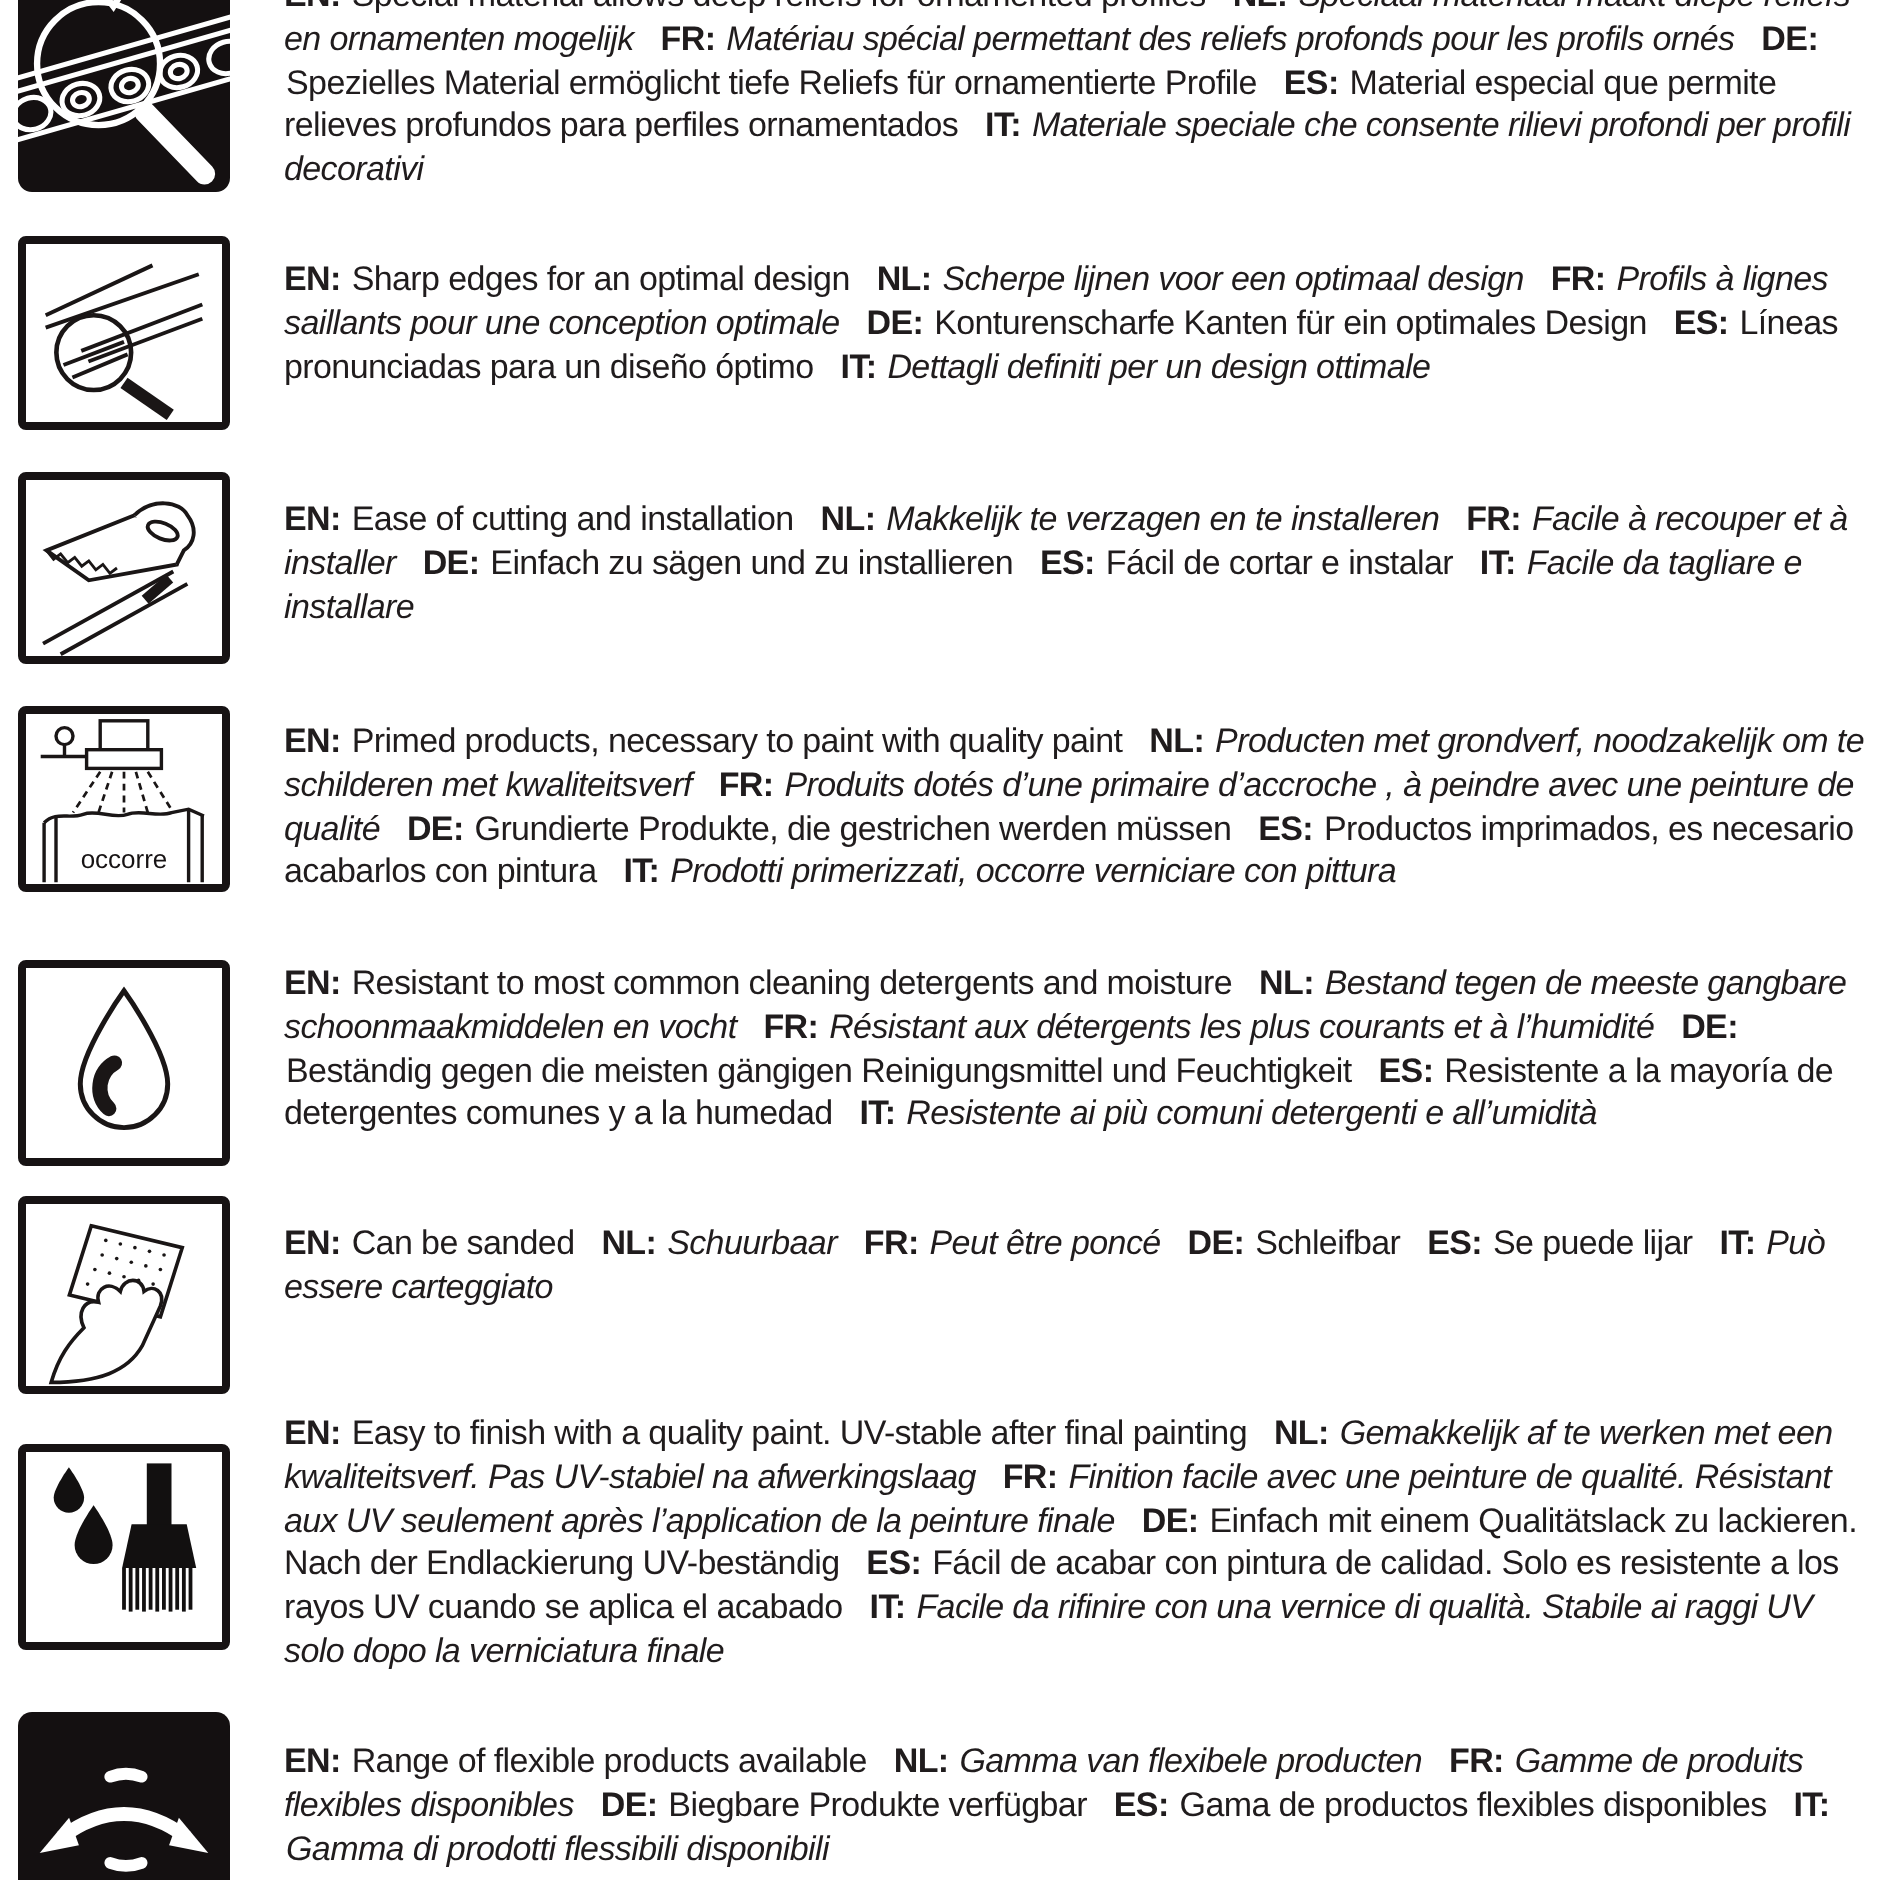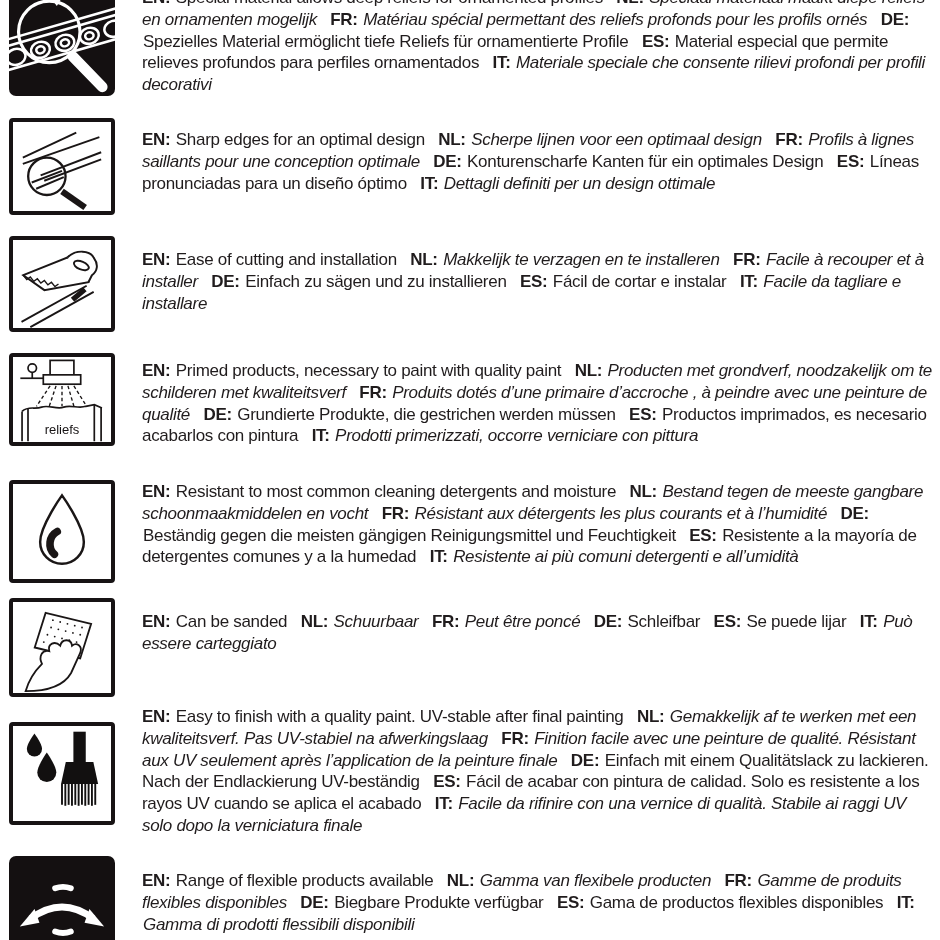--- a/index.html
+++ b/index.html
@@ -95,21 +95,21 @@
      <line x1="36" y1="34" x2="20" y2="58"></line>
             <line x1="43" y1="34" x2="35" y2="58"></line>
      <line x1="50" y1="34" x2="50" y2="58"></line>
             <line x1="57" y1="34" x2="64" y2="58"></line>
      <line x1="64" y1="34" x2="79" y2="58"></line>
    </g>
    <path d="M3,64 C10,57 18,62 26,59 C34,56 44,62 52,59 C60,56 70,61 78,58 L88,56 L97,60"></path>
    <path d="M3,64 L3,99 M10,60 L10,99 M88,56 L88,99 M96,60 L96,99"></path>
  </g>
       </svg>
-      <span class="icon-caption">reliefs</span>
+      <span class="icon-caption">occorre</span>
     </div>
     <div class="text-block" style="top: 360px;"><span class="seg"><b>EN:</b> <span class="t">Primed products, necessary to paint with quality paint</span></span> <span class="seg italic"><b>NL:</b> <span class="t">Producten met grondverf, noodzakelijk om te schilderen met kwaliteitsverf</span></span> <span class="seg italic"><b>FR:</b> <span class="t">Produits dotés d’une primaire d’accroche , à peindre avec une peinture de qualité</span></span> <span class="seg"><b>DE:</b> <span class="t">Grundierte Produkte, die gestrichen werden müssen</span></span> <span class="seg"><b>ES:</b> <span class="t">Productos imprimados, es necesario acabarlos con pintura</span></span> <span class="seg italic"><b>IT:</b> <span class="t">Prodotti primerizzati, occorre verniciare con pittura</span></span> </div>
     <div class="icon-box icon-light" style="top: 480px; height: 103px;">
       <svg viewBox="0 0 100 100">
    <path d="M50,12 C50,12 27,44 27,61 a23,23 0 1,0 46,0 C73,44 50,12 50,12 Z" fill="#fff" stroke="#1a1616" stroke-width="2.6"></path>
    <path d="M45,50 a15,15 0 0,0 -3,24" stroke="#1a1616" stroke-width="8" fill="none" stroke-linecap="round"></path>
  </svg>
     </div>
     <div class="text-block" style="top: 481px;"><span class="seg"><b>EN:</b> <span class="t">Resistant to most common cleaning detergents and moisture</span></span> <span class="seg italic"><b>NL:</b> <span class="t">Bestand tegen de meeste gangbare schoonmaakmiddelen en vocht</span></span> <span class="seg italic"><b>FR:</b> <span class="t">Résistant aux détergents les plus courants et à l’humidité</span></span> <span class="seg"><b>DE:</b> <span class="t">Beständig gegen die meisten gängigen Reinigungsmittel und Feuchtigkeit</span></span> <span class="seg"><b>ES:</b> <span class="t">Resistente a la mayoría de detergentes comunes y a la humedad</span></span> <span class="seg italic"><b>IT:</b> <span class="t">Resistente ai più comuni detergenti e all’umidità</span></span> </div>
     <div class="icon-box icon-light" style="top: 598px; height: 99px;">

